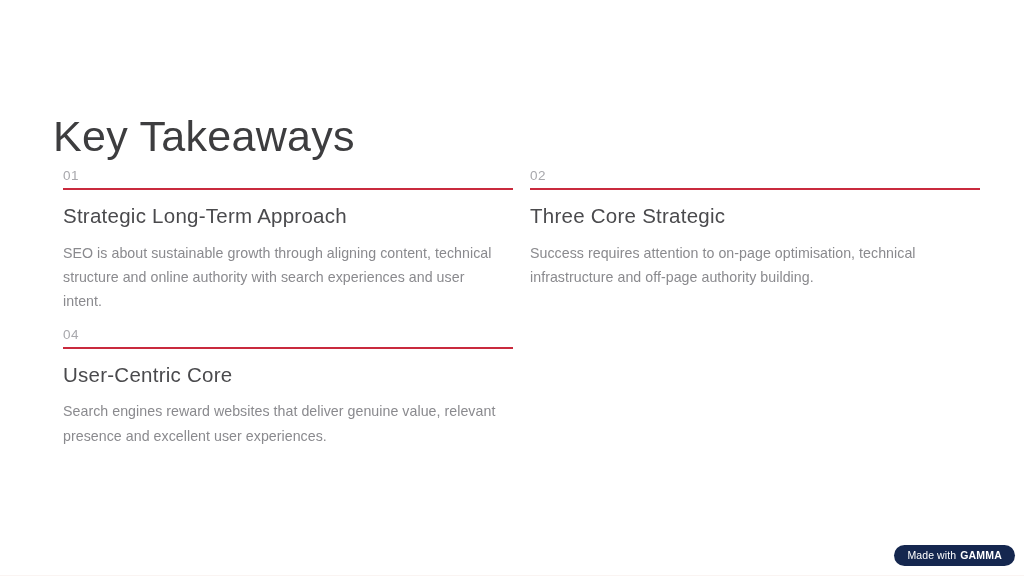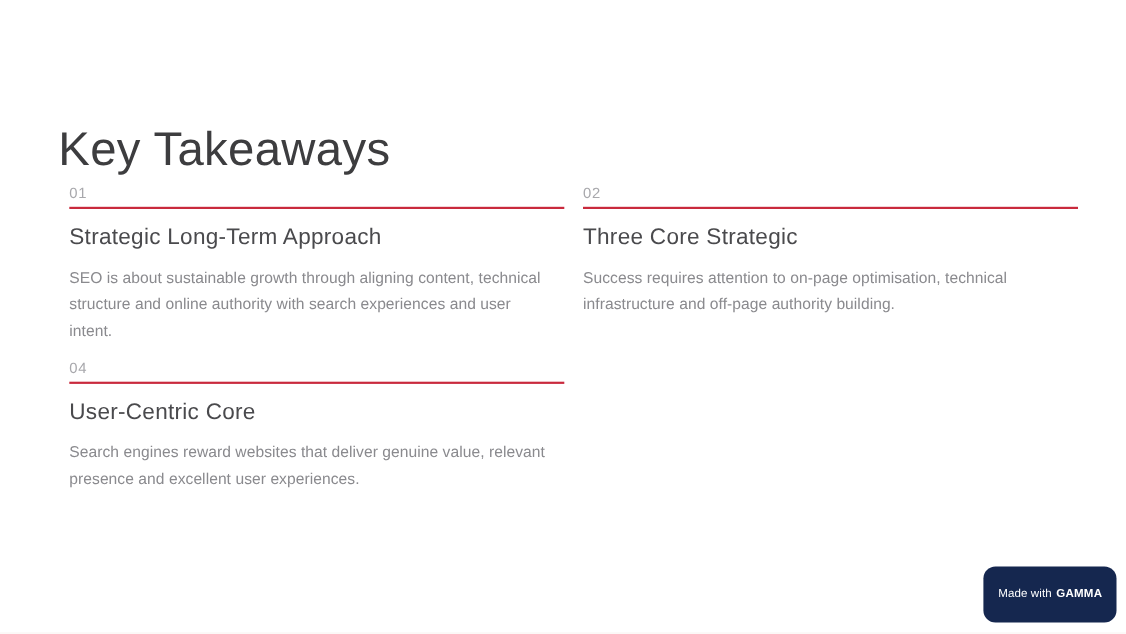--- a/index.html
+++ b/index.html
@@ -84,21 +84,21 @@
     line-height: 1.72;
     letter-spacing: 0.05px;
     max-width: 442px;
   }
 
   .gamma-badge {
     position: absolute;
     right: 9px;
     bottom: 10px;
     height: 21px;
-    padding: 15px 13px;
+    padding: 0 13px;
     border-radius: 11px;
     background: #15274f;
     color: #ffffff;
     display: flex;
     align-items: center;
     justify-content: center;
     gap: 4px;
     font-size: 10.5px;
     line-height: 1;
     white-space: nowrap;

